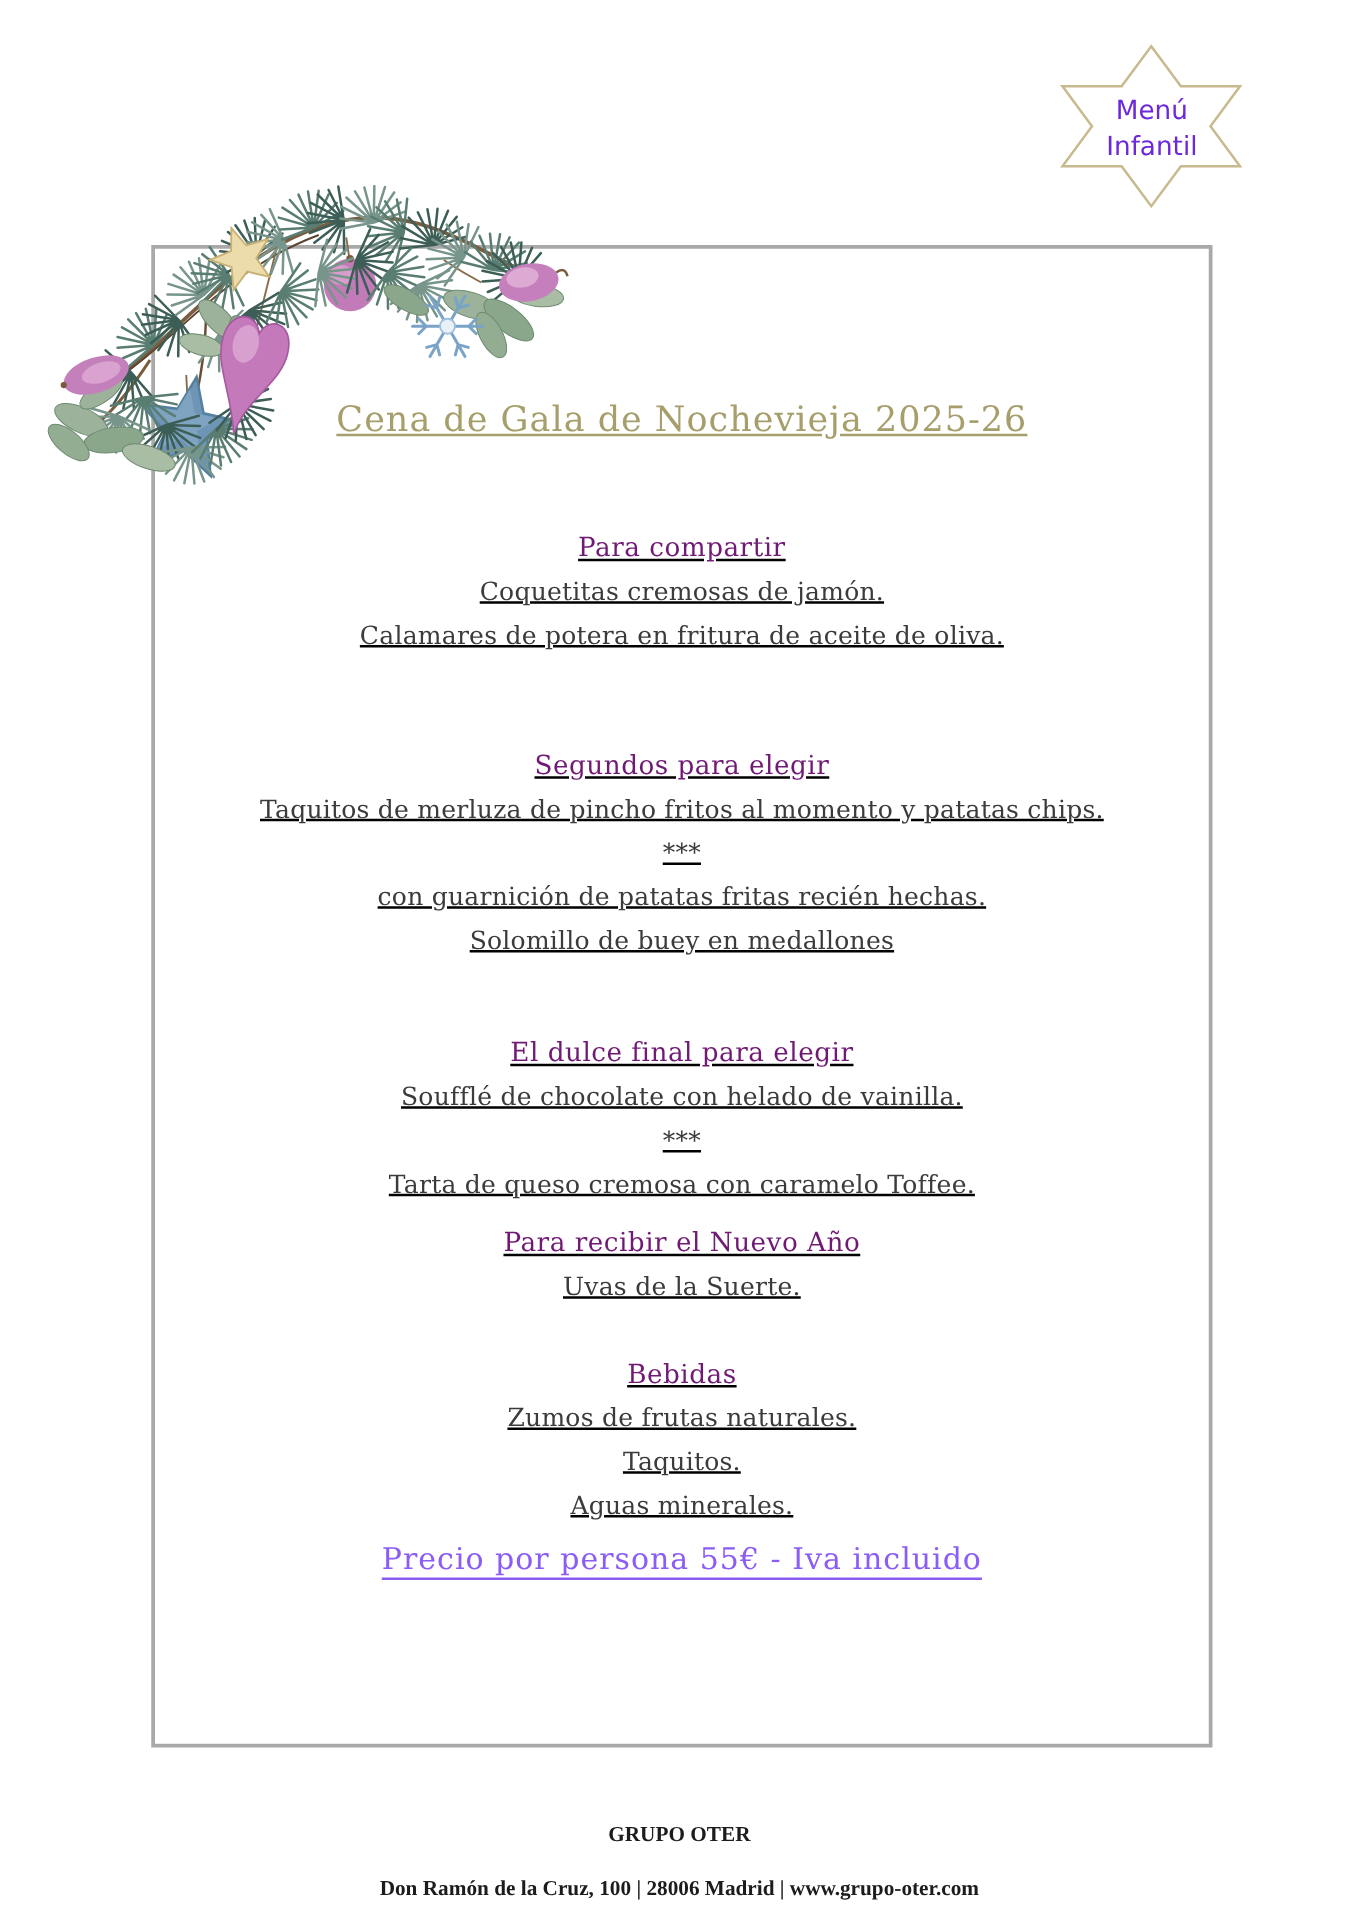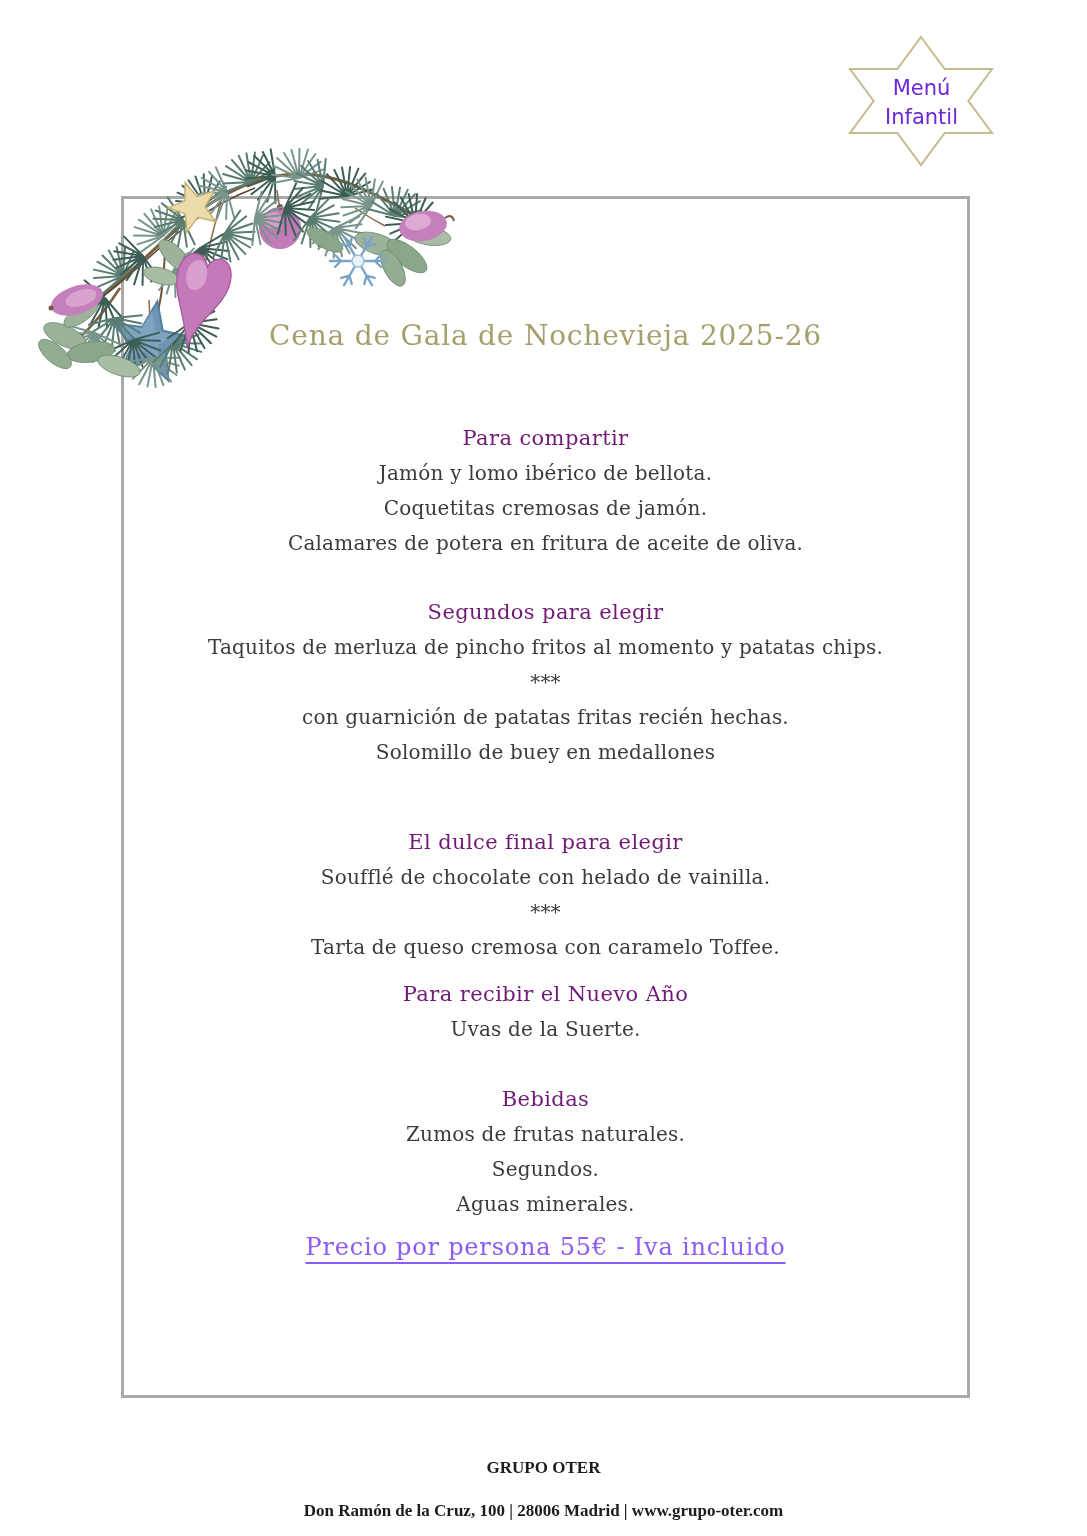--- a/index.html
+++ b/index.html
@@ -5,21 +5,21 @@
   html,body{margin:0;padding:0;}
   body{
     width:1087px;height:1536px;position:relative;background:#ffffff;
     font-family:"DejaVu Serif", serif;overflow:hidden;
   }
   
   .menu-box{
     position:absolute;left:121px;top:196px;width:849px;height:1202px;
     box-sizing:border-box;border:3px solid #a9a9a9;background:#ffffff;
   }
-  .center-abs{position:absolute;left:0;right:0;text-align:center;}
+  .center-abs{position:absolute;left:0;right:0;text-align:center;text-decoration:underline;}
   .doc-title{
     top:120px;font-size:28px;color:#a69f6b;letter-spacing:.8px;
   }
   .section-heading{
     font-size:21px;color:#701a75;line-height:35px;letter-spacing:.4px;
   }
   .menu-item{
     font-size:20px;color:#3b3b3b;line-height:35px;letter-spacing:.2px;
   }
   .s1{top:222px}.s2{top:396px}.s3{top:626px}.s4{top:778px}.s5{top:883px}
@@ -156,21 +156,20 @@
     <span>Infantil</span>
   </div>
 </div>
 
 <div class="menu-box">
 
   <div class="center-abs doc-title">Cena de Gala de Nochevieja 2025-26</div>
 
   <div class="center-abs s1">
     <div class="section-heading">Para compartir</div>
-    <div class="menu-item">Jamón y lomo ibérico de bellota.</div>
     <div class="menu-item">Coquetitas cremosas de jamón.</div>
     <div class="menu-item">Calamares de potera en fritura de aceite de oliva.</div>
   </div>
 
   <div class="center-abs s2">
     <div class="section-heading">Segundos para elegir</div>
     <div class="menu-item">Taquitos de merluza de pincho fritos al momento y patatas chips.</div>
     <div class="menu-item">***</div>
     <div class="menu-item">con guarnición de patatas fritas recién hechas.</div>
     <div class="menu-item">Solomillo de buey en medallones</div>
@@ -184,21 +183,21 @@
   </div>
 
   <div class="center-abs s4">
     <div class="section-heading">Para recibir el Nuevo Año</div>
     <div class="menu-item">Uvas de la Suerte.</div>
   </div>
 
   <div class="center-abs s5">
     <div class="section-heading">Bebidas</div>
     <div class="menu-item">Zumos de frutas naturales.</div>
-    <div class="menu-item">Segundos.</div>
+    <div class="menu-item">Taquitos.</div>
     <div class="menu-item">Aguas minerales.</div>
   </div>
 
   <div class="center-abs price-line">Precio por persona 55€ - Iva incluido</div>
 </div>
 
 <div class="footer">
   <div class="footer-company">GRUPO OTER</div>
   <div class="footer-address">Don Ramón de la Cruz, 100 | 28006 Madrid | www.grupo-oter.com</div>
 </div>

